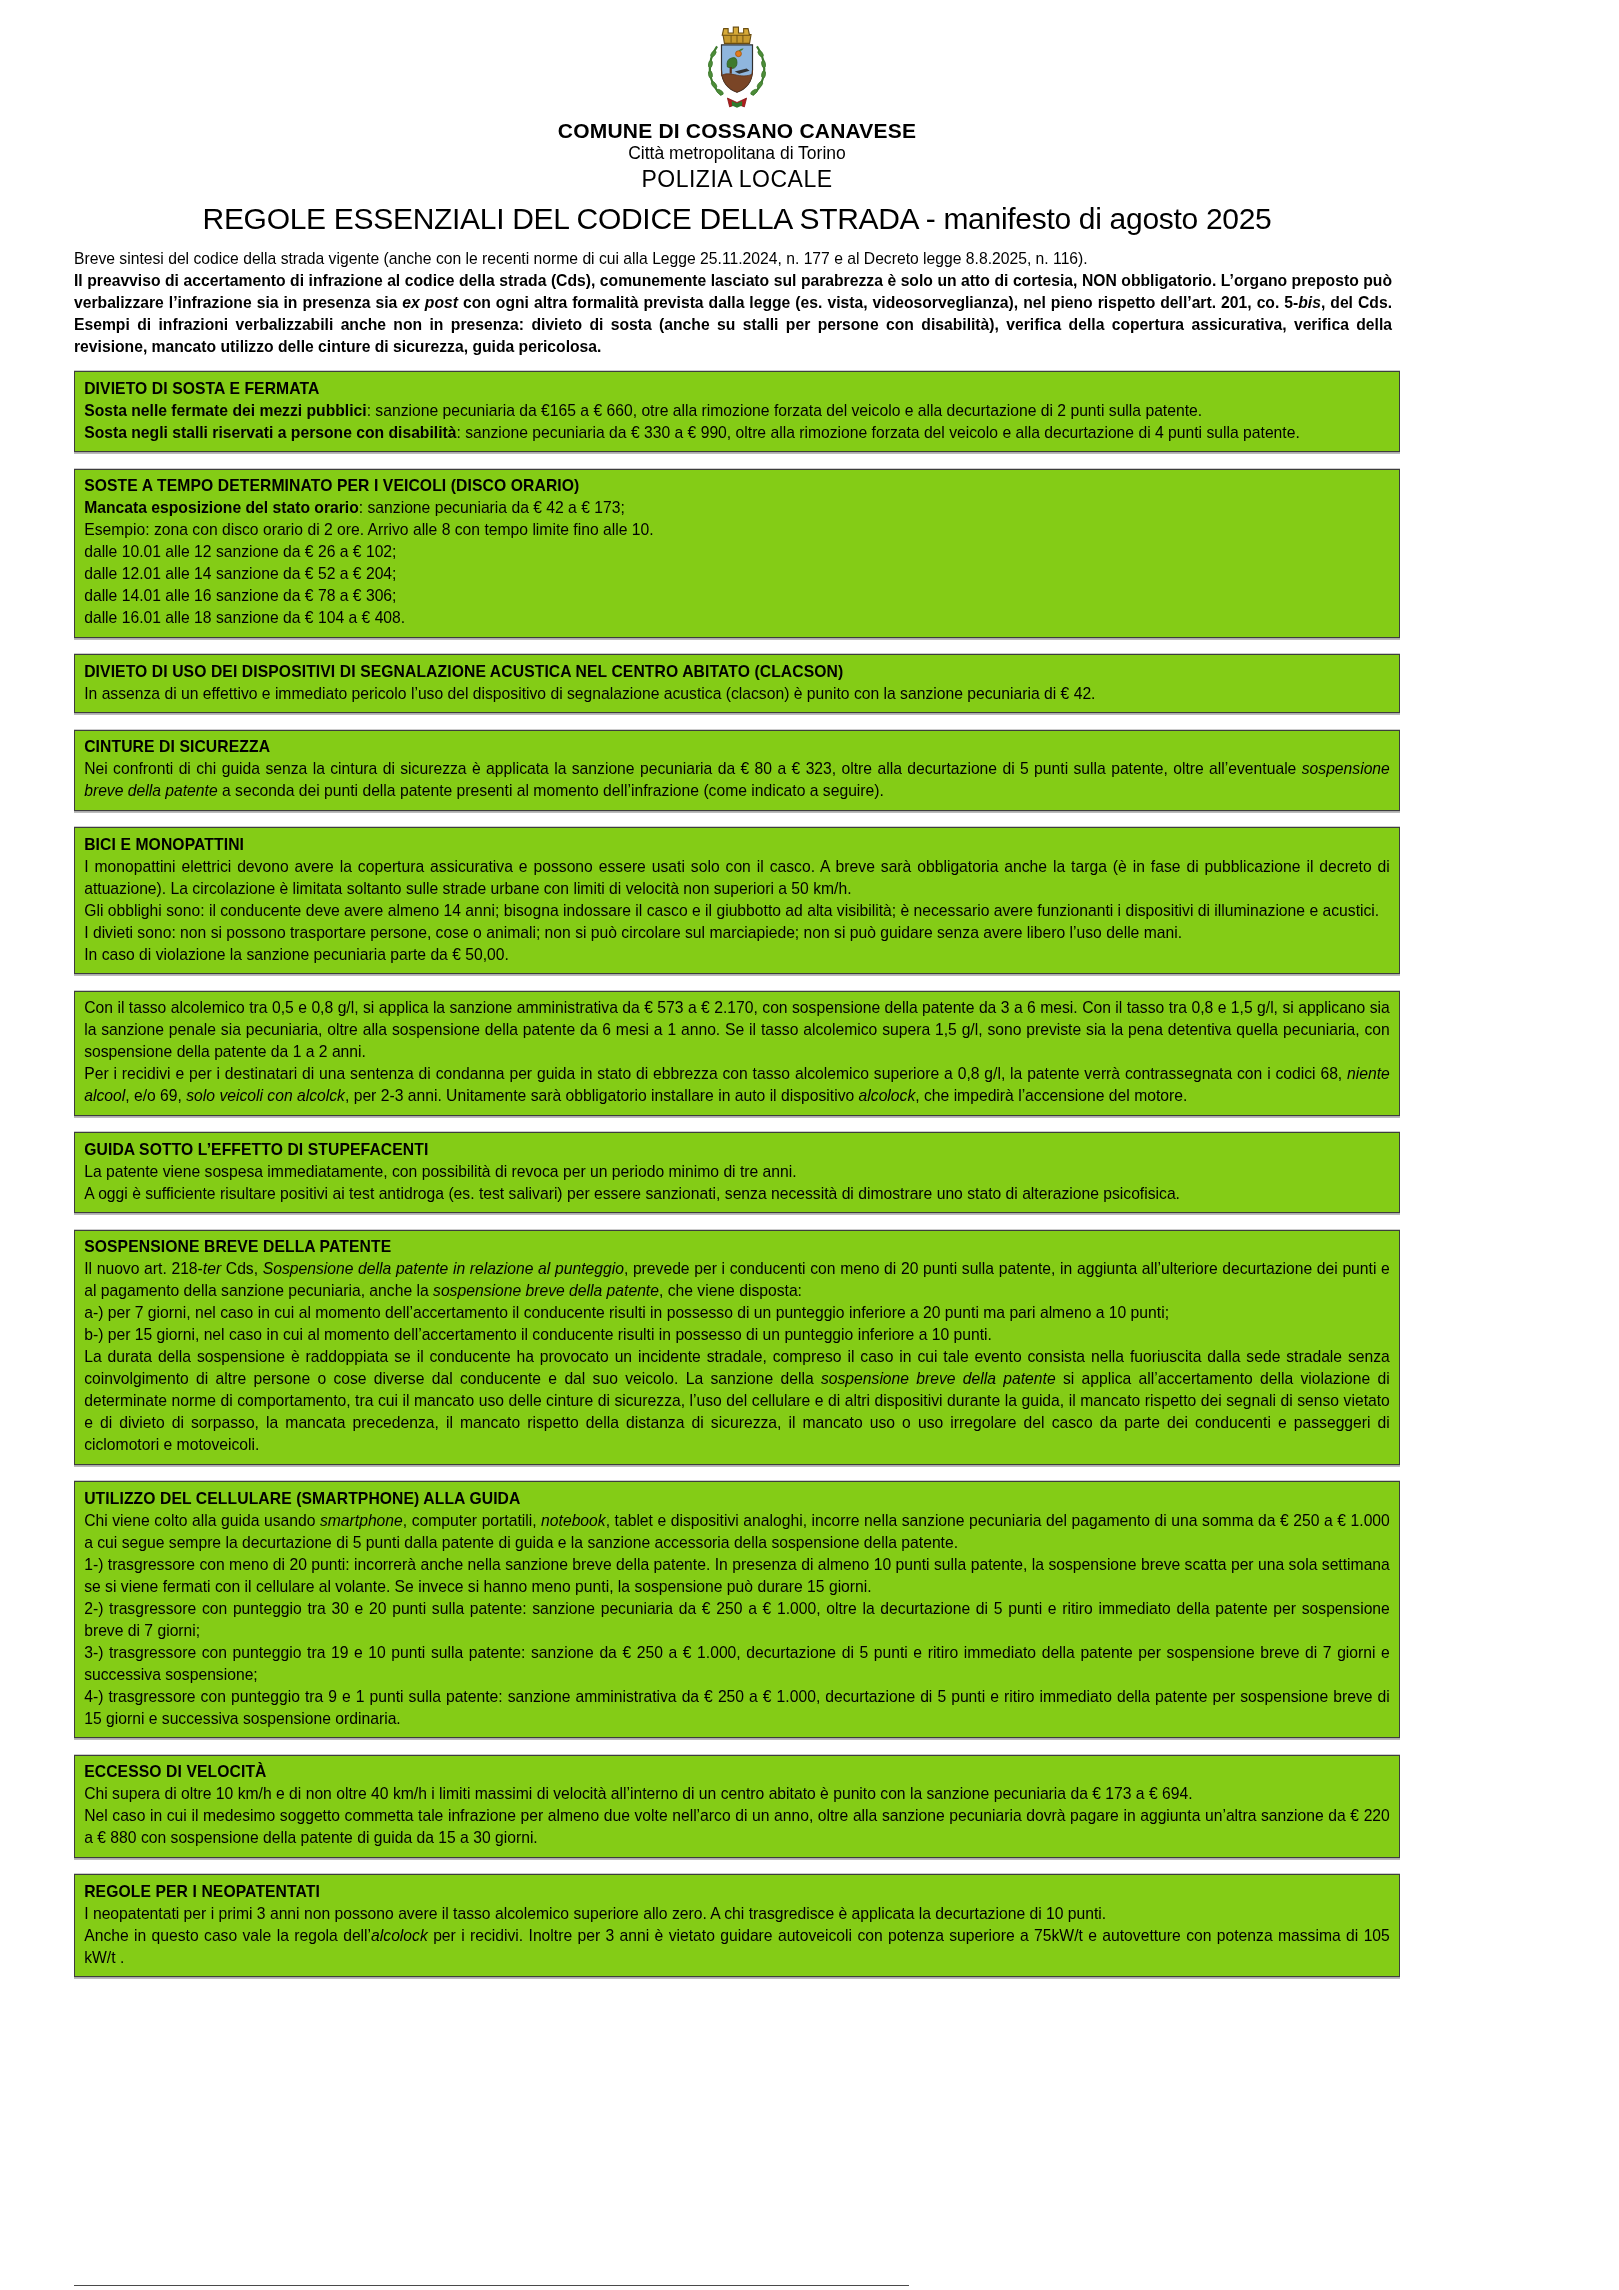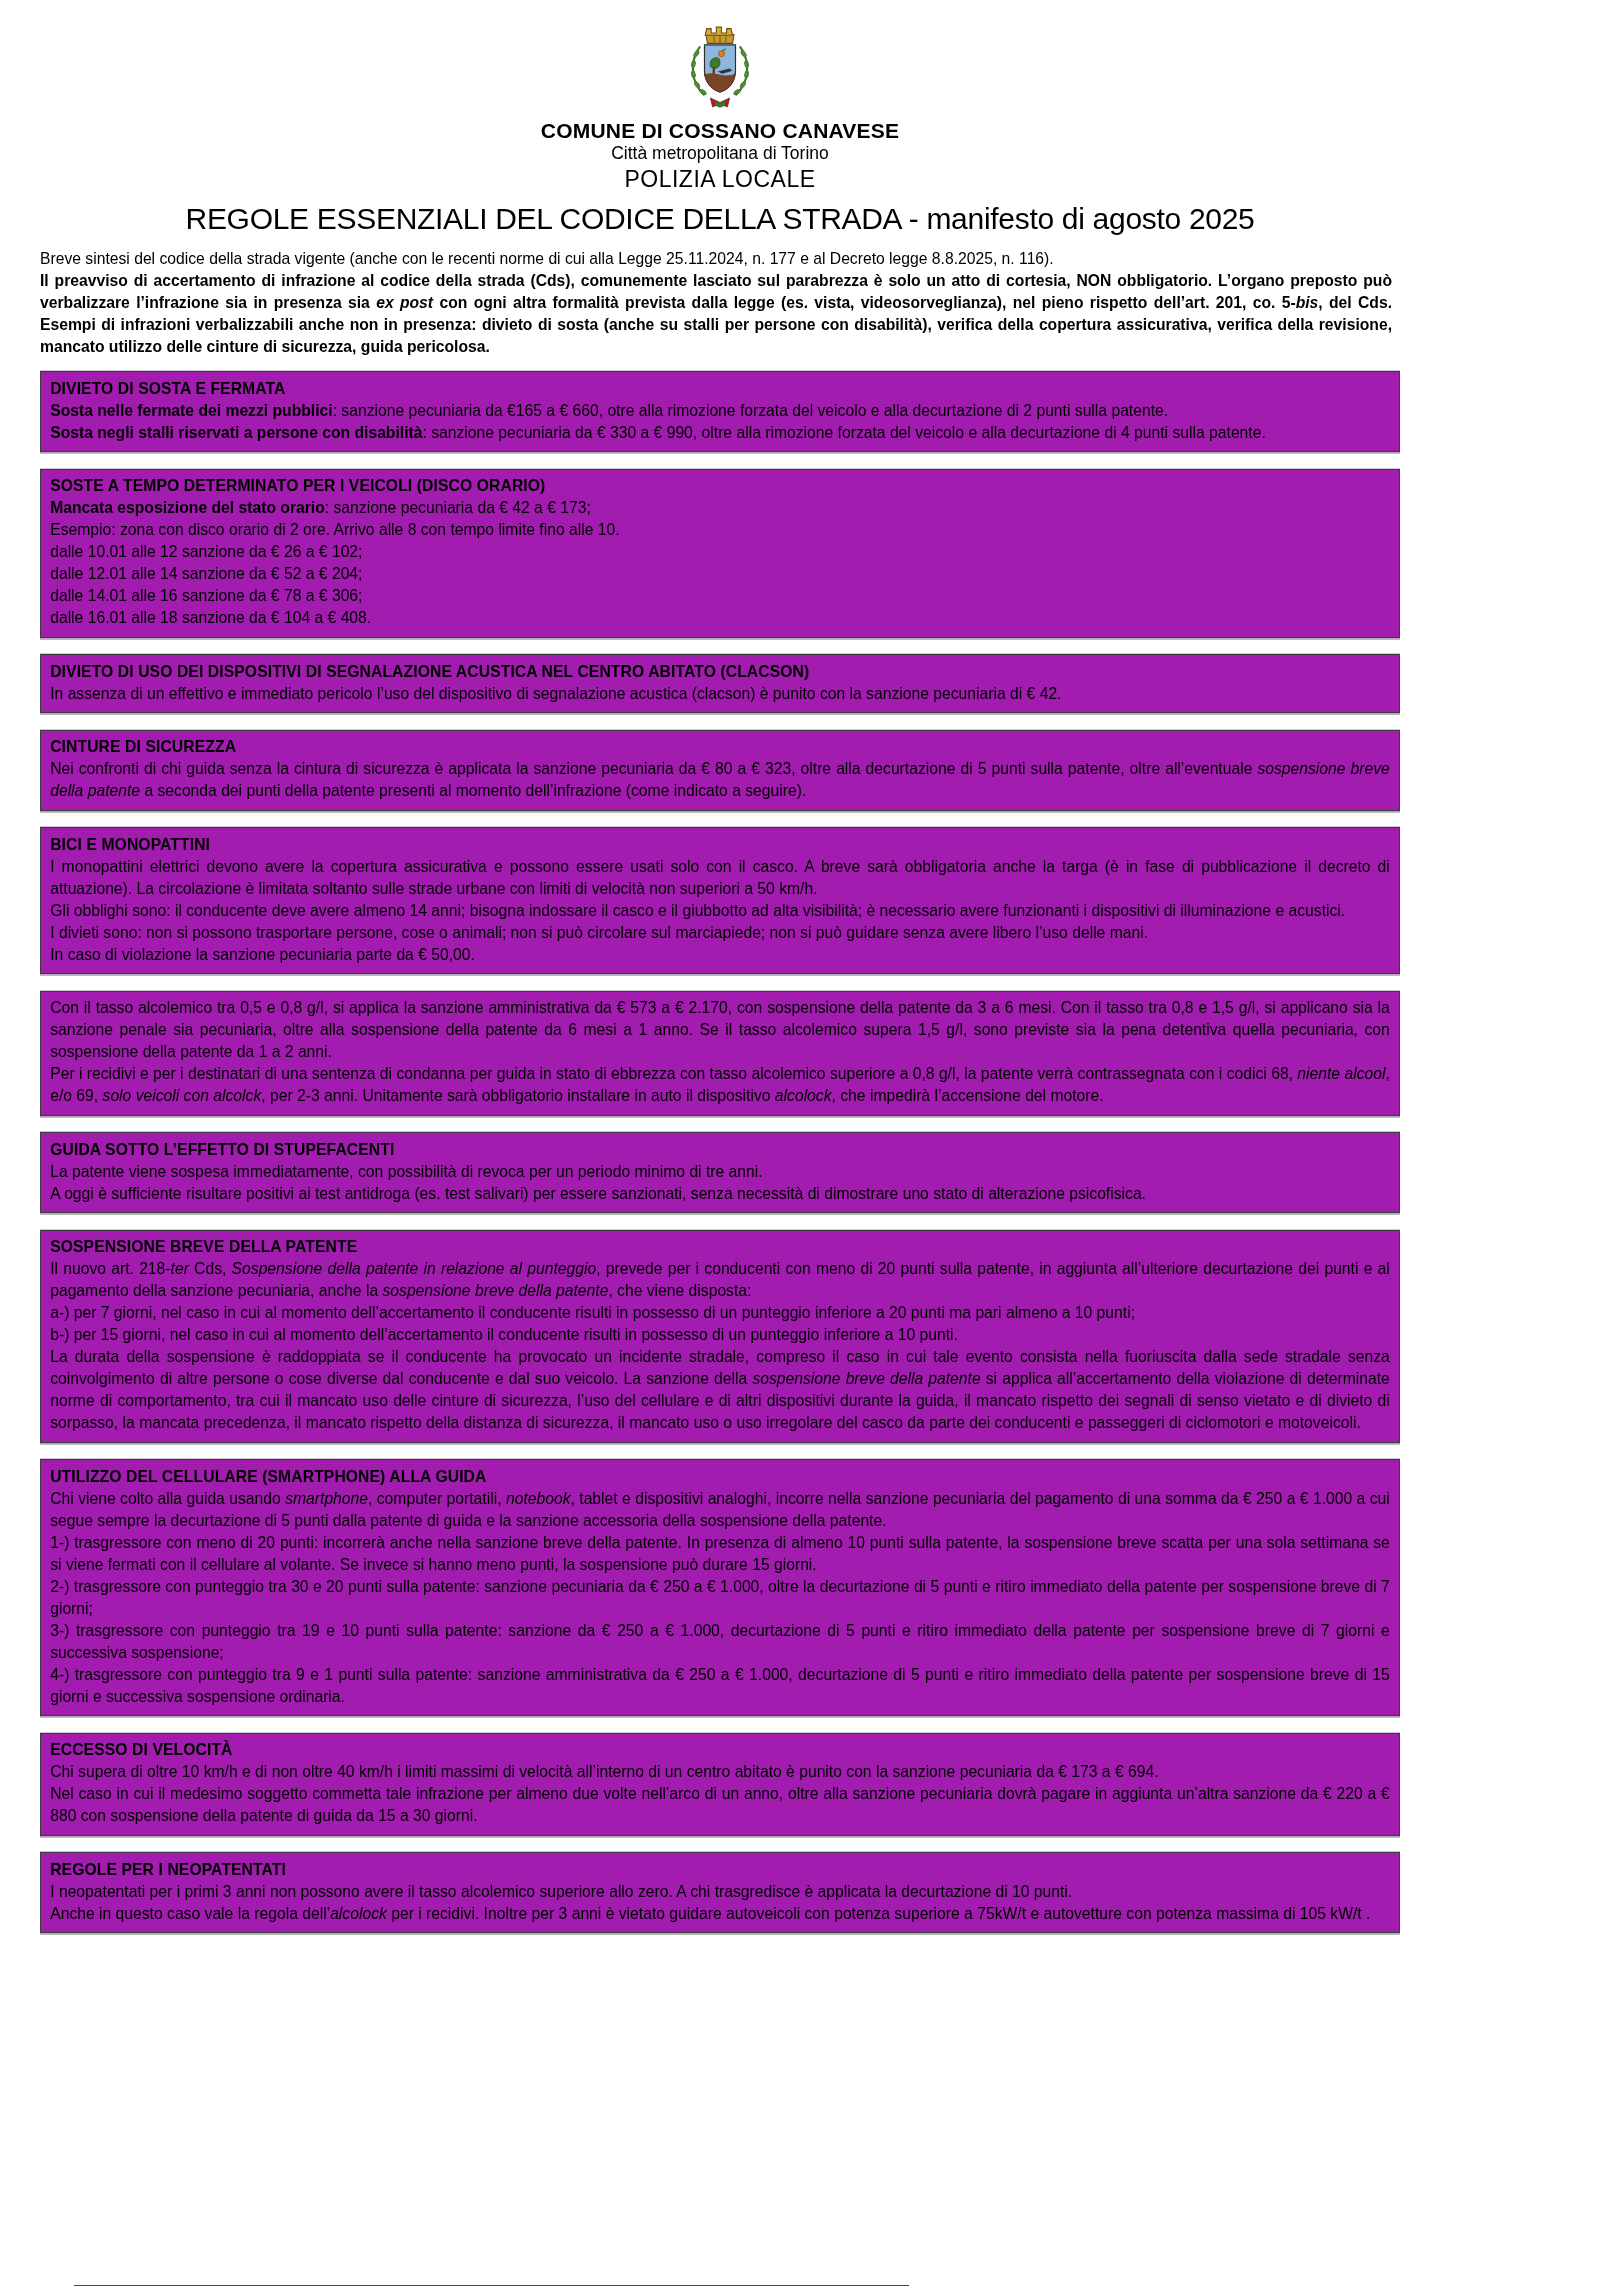--- a/index.html
+++ b/index.html
@@ -1,38 +1,38 @@
 <!DOCTYPE html>
 <html lang="it" style="font-size:14.8px"><head>
 <meta charset="utf-8">
 <style>
   html,body{margin:0;padding:0;background:#ffffff;}
   body{
     width:1620px;height:2291px;overflow:hidden;position:relative;
     font-family:"Liberation Sans","DejaVu Sans",sans-serif;
     color:#000;
   }
-  .page{box-sizing:border-box;width:1548px;height:2291px;padding:24px 148px 0 40px;position:relative;}
+  .page{box-sizing:border-box;width:1548px;height:2291px;padding:24px 148px 0 74px;position:relative;}
   
   .doc-header{text-align:center;margin-bottom:9.2px;}
   .crest{display:block;margin:0 auto 5.5px auto;}
   .municipality{font-size:21px;font-weight:bold;letter-spacing:0.2px;line-height:1.15;}
   .subtitle{font-size:17.5px;line-height:1.25;}
   .department{font-size:23px;line-height:1.3;letter-spacing:0.5px;}
   .doc-title{font-size:30px;font-weight:normal;line-height:1.25;margin:5.5px 0 11px 0;letter-spacing:-0.3px;}
   
   .intro{margin:0 8px 13px 0;}
   .intro p{margin:0;font-size:15.7px;line-height:22px;text-align:justify;}
   
   .box{
     border:1.8px solid #3d3d3d;
     box-shadow:0 1.8px 0 #ababab, 0 -0.9px 0 #c7c7c7;
     padding:5.5px 9.2px 7.4px 9.2px;
     margin:0 0 16.6px 0;
-    background:#a21caf;
+    background:#84cc16;
   }
   .box h2{margin:0;font-size:15.7px;line-height:22px;font-weight:bold;letter-spacing:0.1px;}
   .box p{margin:0;font-size:15.7px;line-height:22px;text-align:justify;}
   .b{font-weight:bold;}
   .i{font-style:italic;}
   .bi{font-weight:bold;font-style:italic;}
   
   .next-section-cut{
     position:absolute;left:74px;bottom:5.5px;width:835px;height:0;
     border-top:1.8px solid #4a4a4a;

